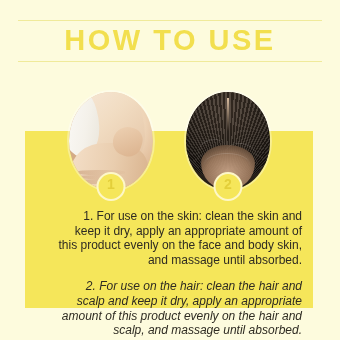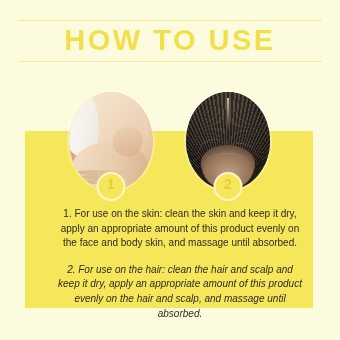--- a/index.html
+++ b/index.html
@@ -213,24 +213,24 @@
 
   
   .instructions {
     position: absolute;
     left: 38px;
     top: 197px;
     width: 264px;
   }
   .para {
     color: #2e2b22;
-    font-size: 10px;
+    font-size: 12px;
     line-height: 14.6px;
     font-family: "Liberation Sans", sans-serif;
-    text-align: center;
+    text-align: right;
     margin-left: 20px;
   }
   .para + .para { margin-top: 12px; font-style: italic; }
 </style>
 </head>
 <body>
 
 <div class="poster">
 
   <div class="title-block">

